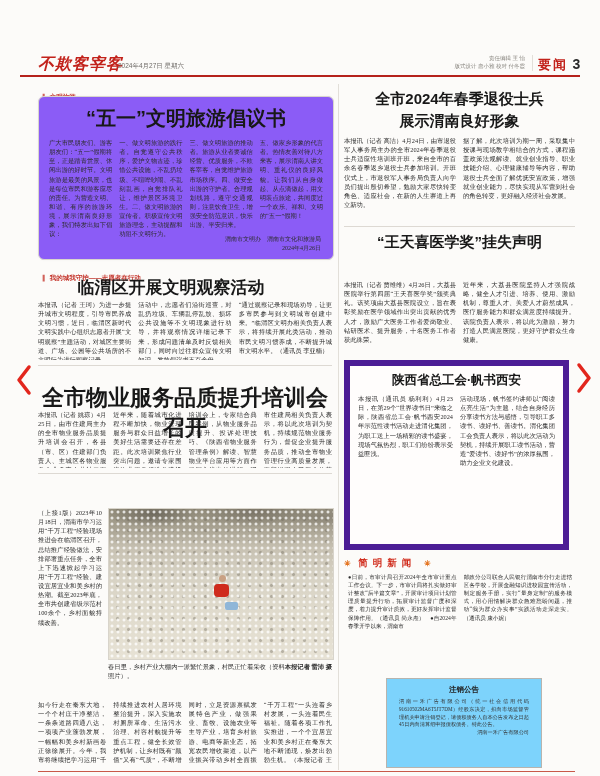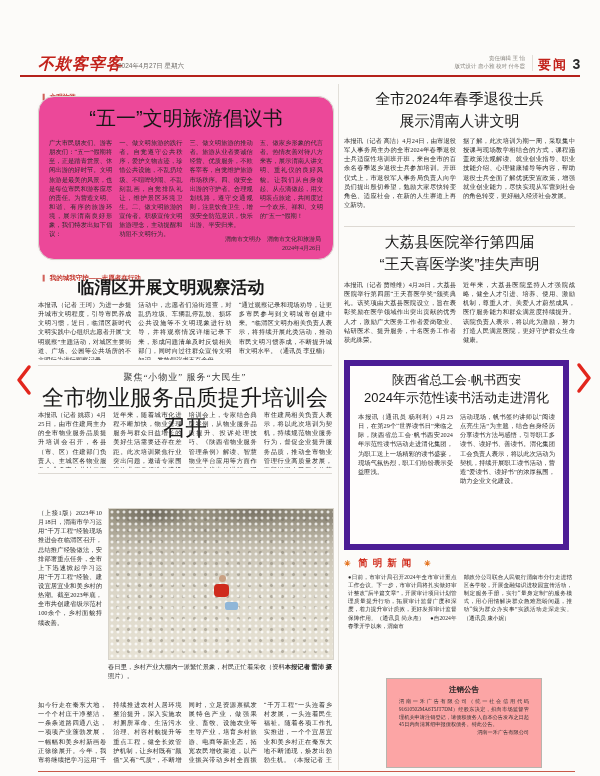--- a/index.html
+++ b/index.html
@@ -15,38 +15,38 @@
   .page-num{color:#2b2b2b;font-weight:bold;font-size:14px;}
   .rule-red{background:#b5221c;height:1.5px;}
   .rule-gray{background:#ddd9d3;height:1px;}
   .vrule{background:#e2dfd9;width:1px;}
   
   .tag{color:#c4342b;font-size:6.5px;font-weight:bold;}
   .bt{font-size:6.3px;line-height:1.45;text-align:justify;color:#2c2c2c;
       font-family:"Liberation Serif",serif;}
   .cols{display:flex;gap:7px;overflow:hidden;}
   .cols>div{flex:1;overflow:hidden;}
-  .h-sans{font-family:"Liberation Sans",sans-serif;font-weight:normal;color:#181818;text-align:center;}
+  .h-sans{font-family:"Liberation Sans",sans-serif;font-weight:bold;color:#181818;text-align:center;}
   .h-serif{font-family:"Liberation Serif",serif;font-weight:bold;color:#181818;text-align:center;}
   .kicker{font-family:"Liberation Serif",serif;font-size:9px;color:#3a3a3a;
           text-align:center;letter-spacing:1px;}
   
-  .a1box{border:1px solid #d9d5ce;border-radius:16px;background:#ec4899;
+  .a1box{border:1px solid #d9d5ce;border-radius:6px;background:#8b5cf6;
          box-shadow:0 0 3px rgba(0,0,0,.04);}
   .signline{font-size:6px;color:#2c2c2c;text-align:right;line-height:1.6;
             font-family:"Liberation Serif",serif;}
   
   .redbox{border:6px solid #4c1d95;background:#fffdfc;}
   
   .briefs-head{color:#d02a1a;font-weight:bold;font-size:9.5px;letter-spacing:5px;text-align:left;}
   .briefs-head .orn{color:#e4731f;letter-spacing:0;font-size:8px;}
   .bt-sm{font-size:5.6px;line-height:1.45;text-align:justify;color:#2c2c2c;
          font-family:"Liberation Serif",serif;}
   
-  .notices{border:1px solid #b8b4ae;background:#fca5a5;display:flex;gap:10px;padding:6px 12px;box-sizing:border-box;}
+  .notices{border:1px solid #b8b4ae;background:#7dd3fc;display:flex;gap:10px;padding:6px 12px;box-sizing:border-box;}
   .notice-col{flex:1;overflow:hidden;}
   .notice-title{font-size:7.5px;font-weight:bold;text-align:center;color:#222;margin-bottom:3px;}
   .nt{font-size:5.2px;line-height:1.5;text-align:justify;color:#333;font-family:"Liberation Serif",serif;}
   .nt-sign{font-size:5.2px;color:#333;text-align:right;line-height:1.5;font-family:"Liberation Serif",serif;}
   
   .photo{overflow:hidden;border:1px solid #d8d4cb;
      background:
        radial-gradient(70px 20px at 20% 3%, #6f6a5e 0%, rgba(111,106,94,0) 70%),
        radial-gradient(90px 22px at 65% 2%, #7b7568 0%, rgba(123,117,104,0) 70%),
        radial-gradient(60px 16px at 95% 5%, #8a8476 0%, rgba(138,132,118,0) 70%),
@@ -106,21 +106,20 @@
     <span class="tag">我的城我守护——志愿者在行动</span>
   </div>
   <div class="abs h-serif" style="left:24px;top:276px;width:294px;font-size:17px;">临渭区开展文明观察活动</div>
   <div class="abs cols" style="left:38px;top:300px;width:294px;height:60px;">
     <div class="bt">本报讯（记者 王珂）为进一步提升城市文明程度，引导市民养成文明习惯，近日，临渭区新时代文明实践中心组织志愿者开展“文明观察”主题活动，对城区主要街道、广场、公园等公共场所的不文明行为进行观察记录。</div>
     <div class="bt">活动中，志愿者们沿街巡查，对乱扔垃圾、车辆乱停乱放、损坏公共设施等不文明现象进行劝导，并将观察情况详细记录下来，形成问题清单及时反馈相关部门，同时向过往群众宣传文明知识，发放倡议书五百余份。</div>
     <div class="bt">“通过观察记录和现场劝导，让更多市民参与到文明城市创建中来。”临渭区文明办相关负责人表示，将持续开展此类活动，推动市民文明习惯养成，不断提升城市文明水平。（通讯员 李亚楠）</div>
   </div>
   <div class="abs rule-gray" style="left:38px;top:365px;width:294px;"></div>
 
-  <div class="abs kicker" style="left:38px;top:371px;width:294px;">聚焦“小物业” 服务“大民生”</div>
   <div class="abs h-sans" style="left:38px;top:383px;width:294px;font-size:22px;">全市物业服务品质提升培训会召开</div>
   <div class="abs cols" style="left:38px;top:410px;width:294px;height:58px;">
     <div class="bt">本报讯（记者 姚琼）4月25日，由市住建局主办的全市物业服务品质提升培训会召开，各县（市、区）住建部门负责人、主城区各物业服务企业负责人共计二百余人参加培训。</div>
     <div class="bt">近年来，随着城市化进程不断加快，物业管理服务与群众日益增长的美好生活需要还存在差距。此次培训聚焦行业突出问题，邀请专家围绕物业服务标准化建设等内容授课。</div>
     <div class="bt">培训会上，专家结合典型案例，从物业服务品质提升、投诉处理技巧、《陕西省物业服务管理条例》解读、智慧物业平台应用等方面作了深入浅出的讲解，现场互动气氛热烈。</div>
     <div class="bt">市住建局相关负责人表示，将以此次培训为契机，持续规范物业服务行为，督促企业提升服务品质，推动全市物业管理行业高质量发展，不断增强人民群众的获得感、幸福感。</div>
   </div>
   <div class="abs rule-gray" style="left:38px;top:473px;width:294px;"></div>
 
   <div class="abs bt" style="left:38px;top:508px;width:64px;height:170px;overflow:hidden;">（上接1版）2023年10月18日，渭南市学习运用“千万工程”经验现场推进会在临渭区召开，总结推广经验做法，安排部署重点任务，全市上下迅速掀起学习运用“千万工程”经验、建设宜居宜业和美乡村的热潮。截至2023年底，全市共创建省级示范村100余个，乡村面貌持续改善。</div>
@@ -139,40 +138,38 @@
     <div class="bt">持续推进农村人居环境整治提升，深入实施农村厕所革命、生活污水治理、村容村貌提升等重点工程，健全长效管护机制，让乡村既有“颜值”又有“气质”，不断增强群众获得感。</div>
     <div class="bt">同时，立足资源禀赋发展特色产业，做强果业、畜牧、设施农业等主导产业，培育乡村旅游、电商等新业态，拓宽农民增收渠道，以产业振兴带动乡村全面振兴。</div>
     <div class="bt">“千万工程”一头连着乡村发展，一头连着民生福祉。随着各项工作扎实推进，一个个宜居宜业和美乡村正在秦东大地不断涌现，焕发出勃勃生机。（本报记者 王军江）</div>
   </div>
   <div class="abs" style="left:38px;top:771px;width:537px;height:1px;background:#c85a4a;"></div>
 
   <div class="abs vrule" style="left:338px;top:84px;height:686px;"></div>
 
   <div class="abs h-sans" style="left:344px;top:88px;width:231px;font-size:15px;line-height:1.45;">
     <div>全市2024年春季退役士兵</div>
-    <div>展示渭南人讲文明</div>
+    <div>展示渭南良好形象</div>
   </div>
   <div class="abs cols" style="left:344px;top:136px;width:231px;height:86px;">
     <div class="bt">本报讯（记者 高洁）4月24日，由市退役军人事务局主办的全市2024年春季退役士兵适应性培训班开班，来自全市的百余名春季返乡退役士兵参加培训。开班仪式上，市退役军人事务局负责人向学员们提出殷切希望，勉励大家尽快转变角色、适应社会，在新的人生赛道上再立新功。</div>
     <div class="bt">据了解，此次培训为期一周，采取集中授课与现场教学相结合的方式，课程涵盖政策法规解读、就业创业指导、职业技能介绍、心理健康辅导等内容，帮助退役士兵全面了解优抚安置政策，增强就业创业能力，尽快实现从军营到社会的角色转变，更好融入经济社会发展。</div>
   </div>
   <div class="abs rule-gray" style="left:344px;top:226px;width:231px;"></div>
 
   <div class="abs h-sans" style="left:344px;top:231px;width:231px;font-size:15px;line-height:1.45;">
-    <div>大荔县医院举行第四届</div>
     <div>“王天喜医学奖”挂失声明</div>
   </div>
   <div class="abs cols" style="left:344px;top:280px;width:231px;height:74px;">
     <div class="bt">本报讯（记者 贾维维）4月26日，大荔县医院举行第四届“王天喜医学奖”颁奖典礼。该奖项由大荔县医院设立，旨在表彰奖励在医学领域作出突出贡献的优秀人才，激励广大医务工作者爱岗敬业、钻研医术、提升服务，十名医务工作者获此殊荣。</div>
     <div class="bt">近年来，大荔县医院坚持人才强院战略，健全人才引进、培养、使用、激励机制，尊重人才、关爱人才蔚然成风，医疗服务能力和群众满意度持续提升。该院负责人表示，将以此为激励，努力打造人民满意医院，更好守护群众生命健康。</div>
   </div>
 
   <div class="abs redbox" style="left:344px;top:360px;width:225px;height:190px;box-sizing:border-box;padding:6px 8px;">
     <div class="h-sans" style="font-size:12.5px;">陕西省总工会·帆书西安</div>
-    <div class="h-sans" style="font-size:13px;">2024年示范性读书活动走进渭化</div>
     <div class="cols" style="margin-top:5px;height:138px;">
       <div class="bt">本报讯（通讯员 杨利利）4月23日，在第29个“世界读书日”来临之际，陕西省总工会·帆书西安2024年示范性读书活动走进渭化集团，为职工送上一场精彩的读书盛宴，现场气氛热烈，职工们纷纷表示受益匪浅。</div>
       <div class="bt">活动现场，帆书签约讲师以“阅读点亮生活”为主题，结合自身经历分享读书方法与感悟，引导职工多读书、读好书、善读书。渭化集团工会负责人表示，将以此次活动为契机，持续开展职工读书活动，营造“爱读书、读好书”的浓厚氛围，助力企业文化建设。</div>
     </div>
   </div>
 
   <svg class="abs" style="left:16px;top:364px;" width="16" height="32">
     <polyline class="chev" points="13,3 3,16 13,29"></polyline>
   </svg>
   <svg class="abs" style="left:576px;top:362px;" width="16" height="32">

